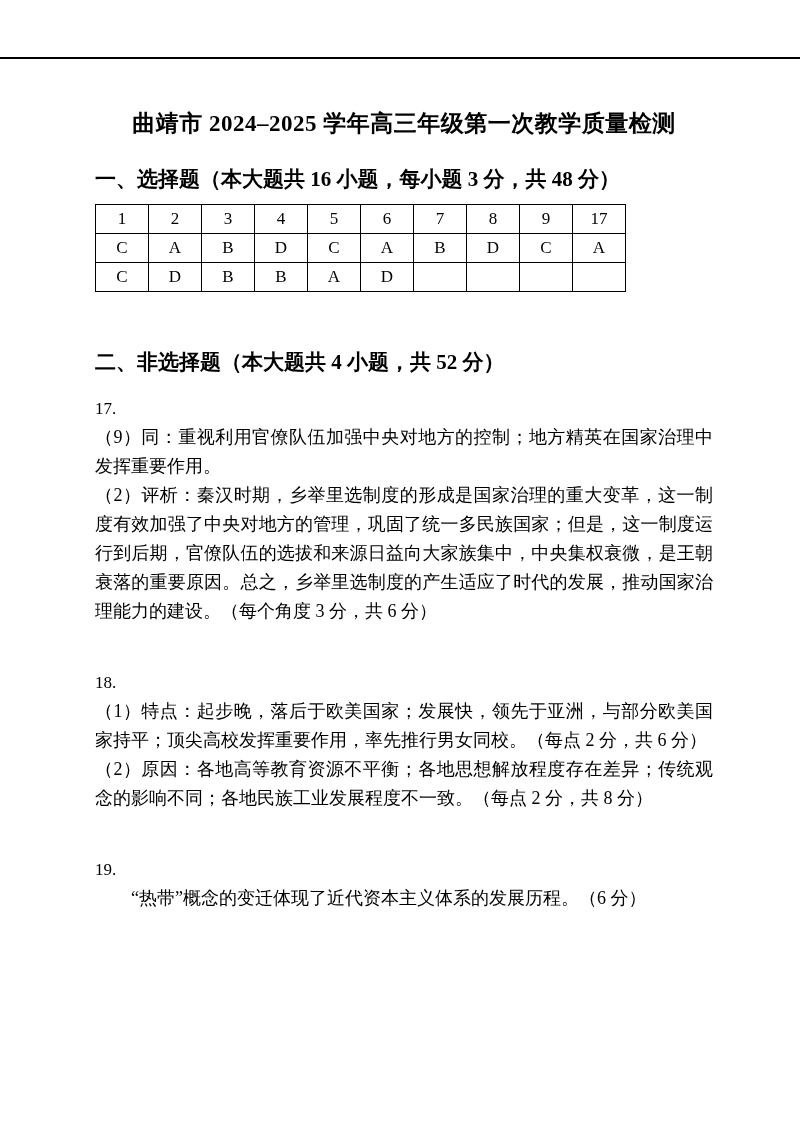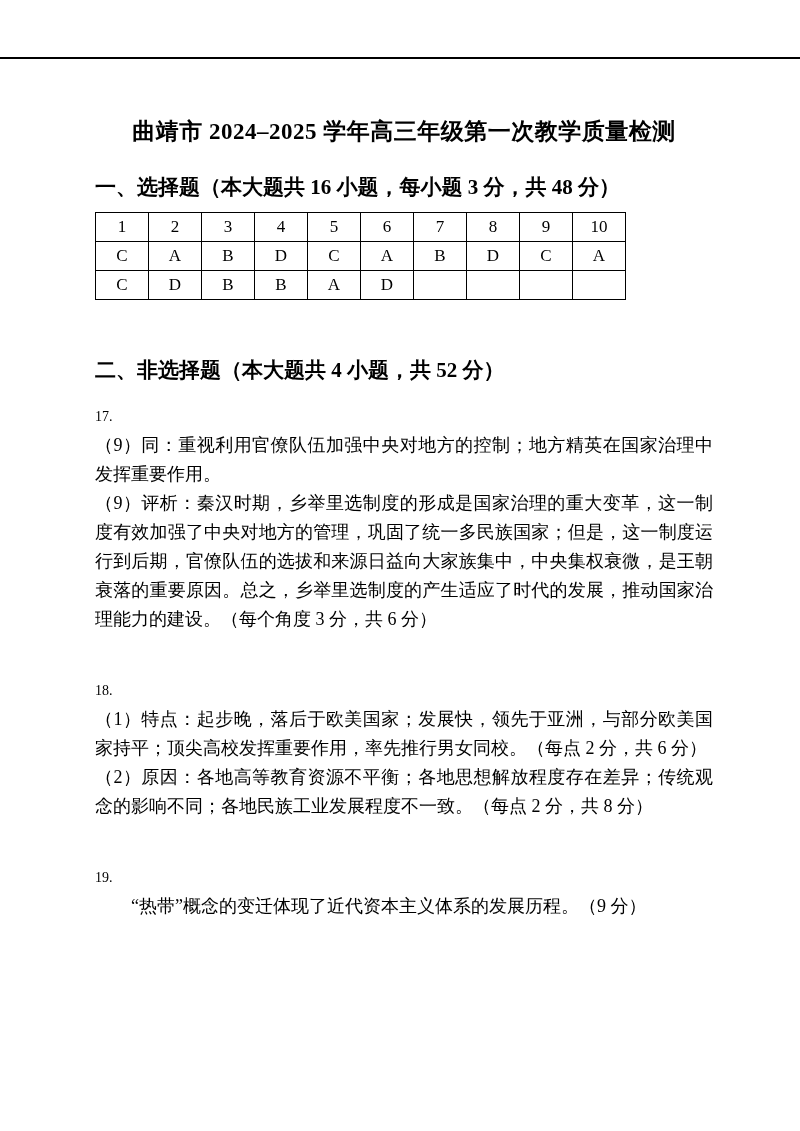--- a/index.html
+++ b/index.html
@@ -21,21 +21,21 @@
   .top-rule {
     position: absolute;
     top: 57px;
     left: 0;
     width: 800px;
     height: 2px;
     background: #000000;
   }
   .content {
     position: absolute;
-    top: 116px;
+    top: 108px;
     left: 95px;
     width: 618px;
   }
   .doc-title {
     margin: 0;
     font-size: 23px;
     font-weight: bold;
     text-align: center;
     line-height: 1.35;
     letter-spacing: 0.5px;
@@ -71,21 +71,21 @@
     margin-top: 56px;
   }
   .question-block {
     margin-top: 16px;
   }
   .question-block.spaced {
     margin-top: 42px;
   }
   .q-number {
     margin: 0;
-    font-size: 14px;
+    font-size: 17px;
     line-height: 29px;
   }
   .q-para {
     margin: 0;
     font-size: 18px;
     line-height: 29px;
     text-align: justify;
   }
   .indent-25 {
     text-indent: 2.5em;
@@ -110,21 +110,21 @@
           <tr>
             <td>1</td>
             <td>2</td>
             <td>3</td>
             <td>4</td>
             <td>5</td>
             <td>6</td>
             <td>7</td>
             <td>8</td>
             <td>9</td>
-            <td>10</td>
+            <td>17</td>
           </tr>
           <tr>
             <td>C</td>
             <td>A</td>
             <td>B</td>
             <td>D</td>
             <td>C</td>
             <td>A</td>
             <td>B</td>
             <td>D</td>
@@ -144,27 +144,27 @@
             <td></td>
           </tr>
         </tbody>
     </table>
 
     <h3 class="section-heading section2-heading">二、非选择题（本大题共 4 小题，共 52 分）</h3>
 
     <div class="question-block">
       <p class="q-number">17.</p>
       <p class="q-para">（9）同：重视利用官僚队伍加强中央对地方的控制；地方精英在国家治理中发挥重要作用。</p>
-      <p class="q-para">（9）评析：秦汉时期，乡举里选制度的形成是国家治理的重大变革，这一制度有效加强了中央对地方的管理，巩固了统一多民族国家；但是，这一制度运行到后期，官僚队伍的选拔和来源日益向大家族集中，中央集权衰微，是王朝衰落的重要原因。总之，乡举里选制度的产生适应了时代的发展，推动国家治理能力的建设。（每个角度 3 分，共 6 分）</p>
+      <p class="q-para">（2）评析：秦汉时期，乡举里选制度的形成是国家治理的重大变革，这一制度有效加强了中央对地方的管理，巩固了统一多民族国家；但是，这一制度运行到后期，官僚队伍的选拔和来源日益向大家族集中，中央集权衰微，是王朝衰落的重要原因。总之，乡举里选制度的产生适应了时代的发展，推动国家治理能力的建设。（每个角度 3 分，共 6 分）</p>
     </div>
 
     <div class="question-block spaced">
       <p class="q-number">18.</p>
       <p class="q-para">（1）特点：起步晚，落后于欧美国家；发展快，领先于亚洲，与部分欧美国家持平；顶尖高校发挥重要作用，率先推行男女同校。（每点 2 分，共 6 分）</p>
       <p class="q-para">（2）原因：各地高等教育资源不平衡；各地思想解放程度存在差异；传统观念的影响不同；各地民族工业发展程度不一致。（每点 2 分，共 8 分）</p>
     </div>
 
     <div class="question-block spaced">
       <p class="q-number">19.</p>
-      <p class="q-para indent-2">“热带”概念的变迁体现了近代资本主义体系的发展历程。（9 分）</p>
+      <p class="q-para indent-2">“热带”概念的变迁体现了近代资本主义体系的发展历程。（6 分）</p>
     </div>
   </div>
 </div>
 
 </body></html>

